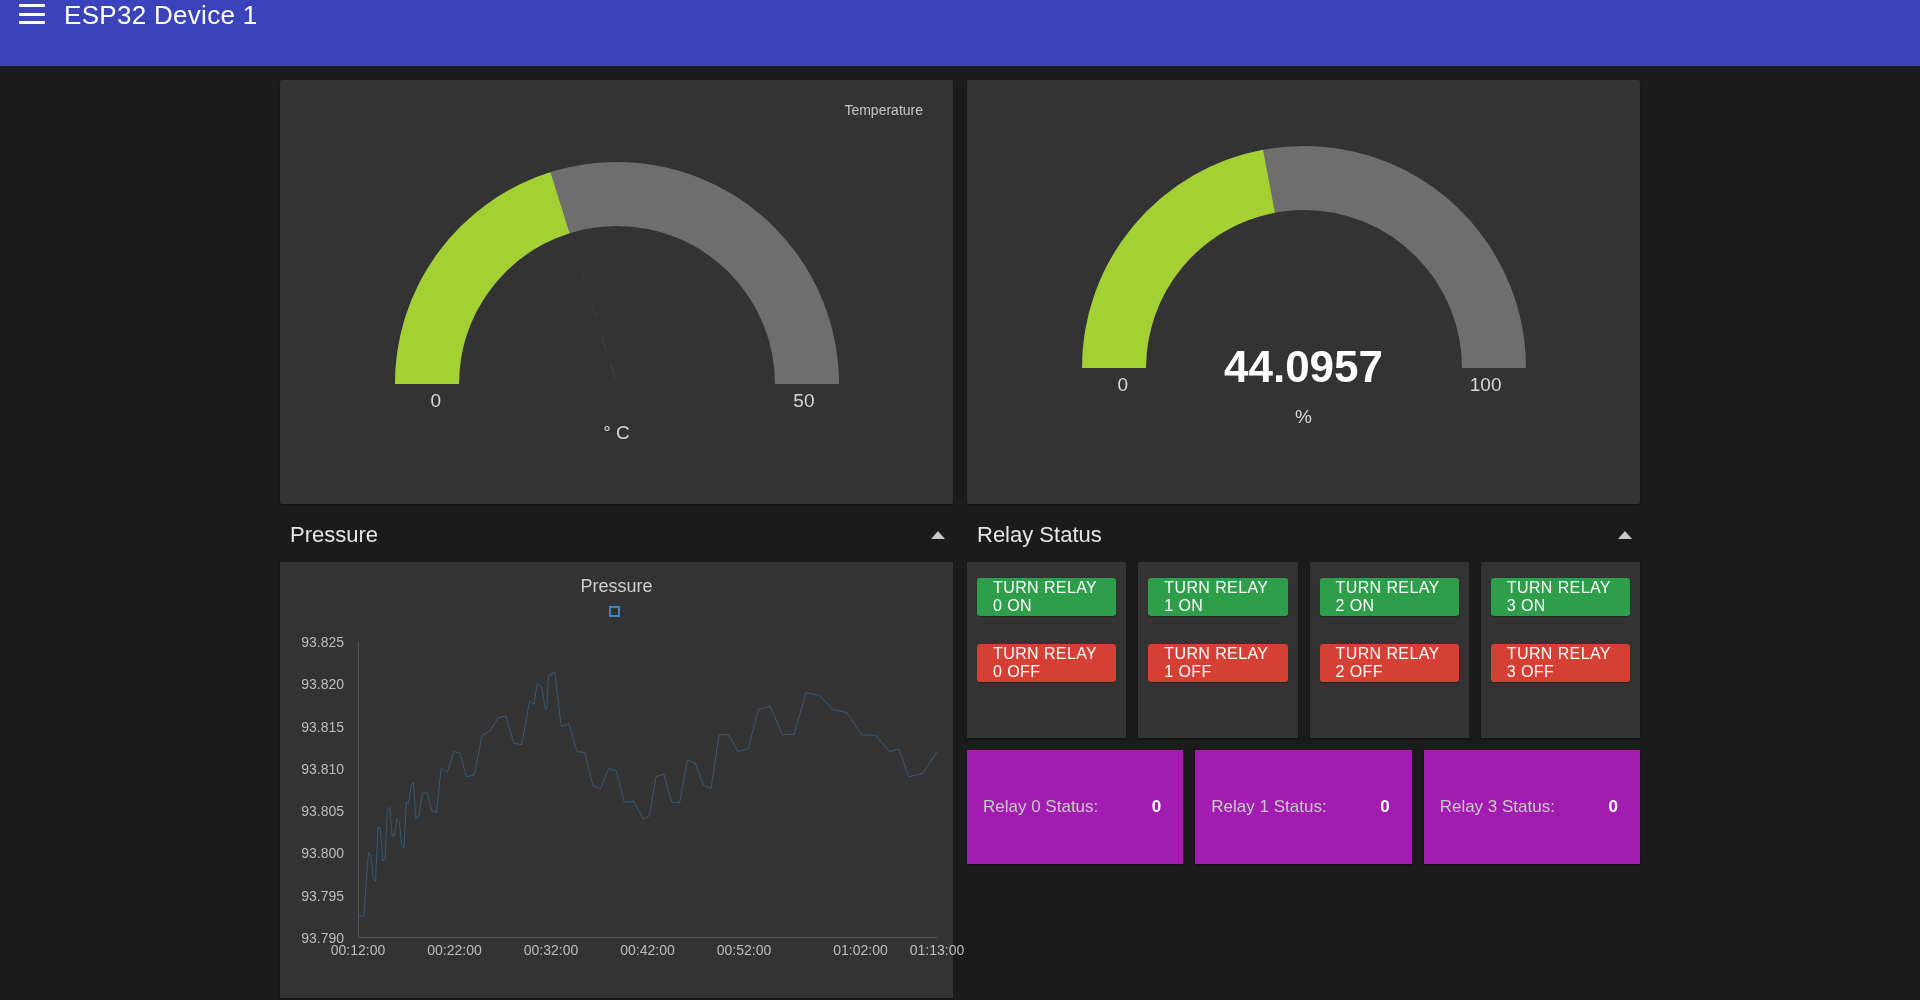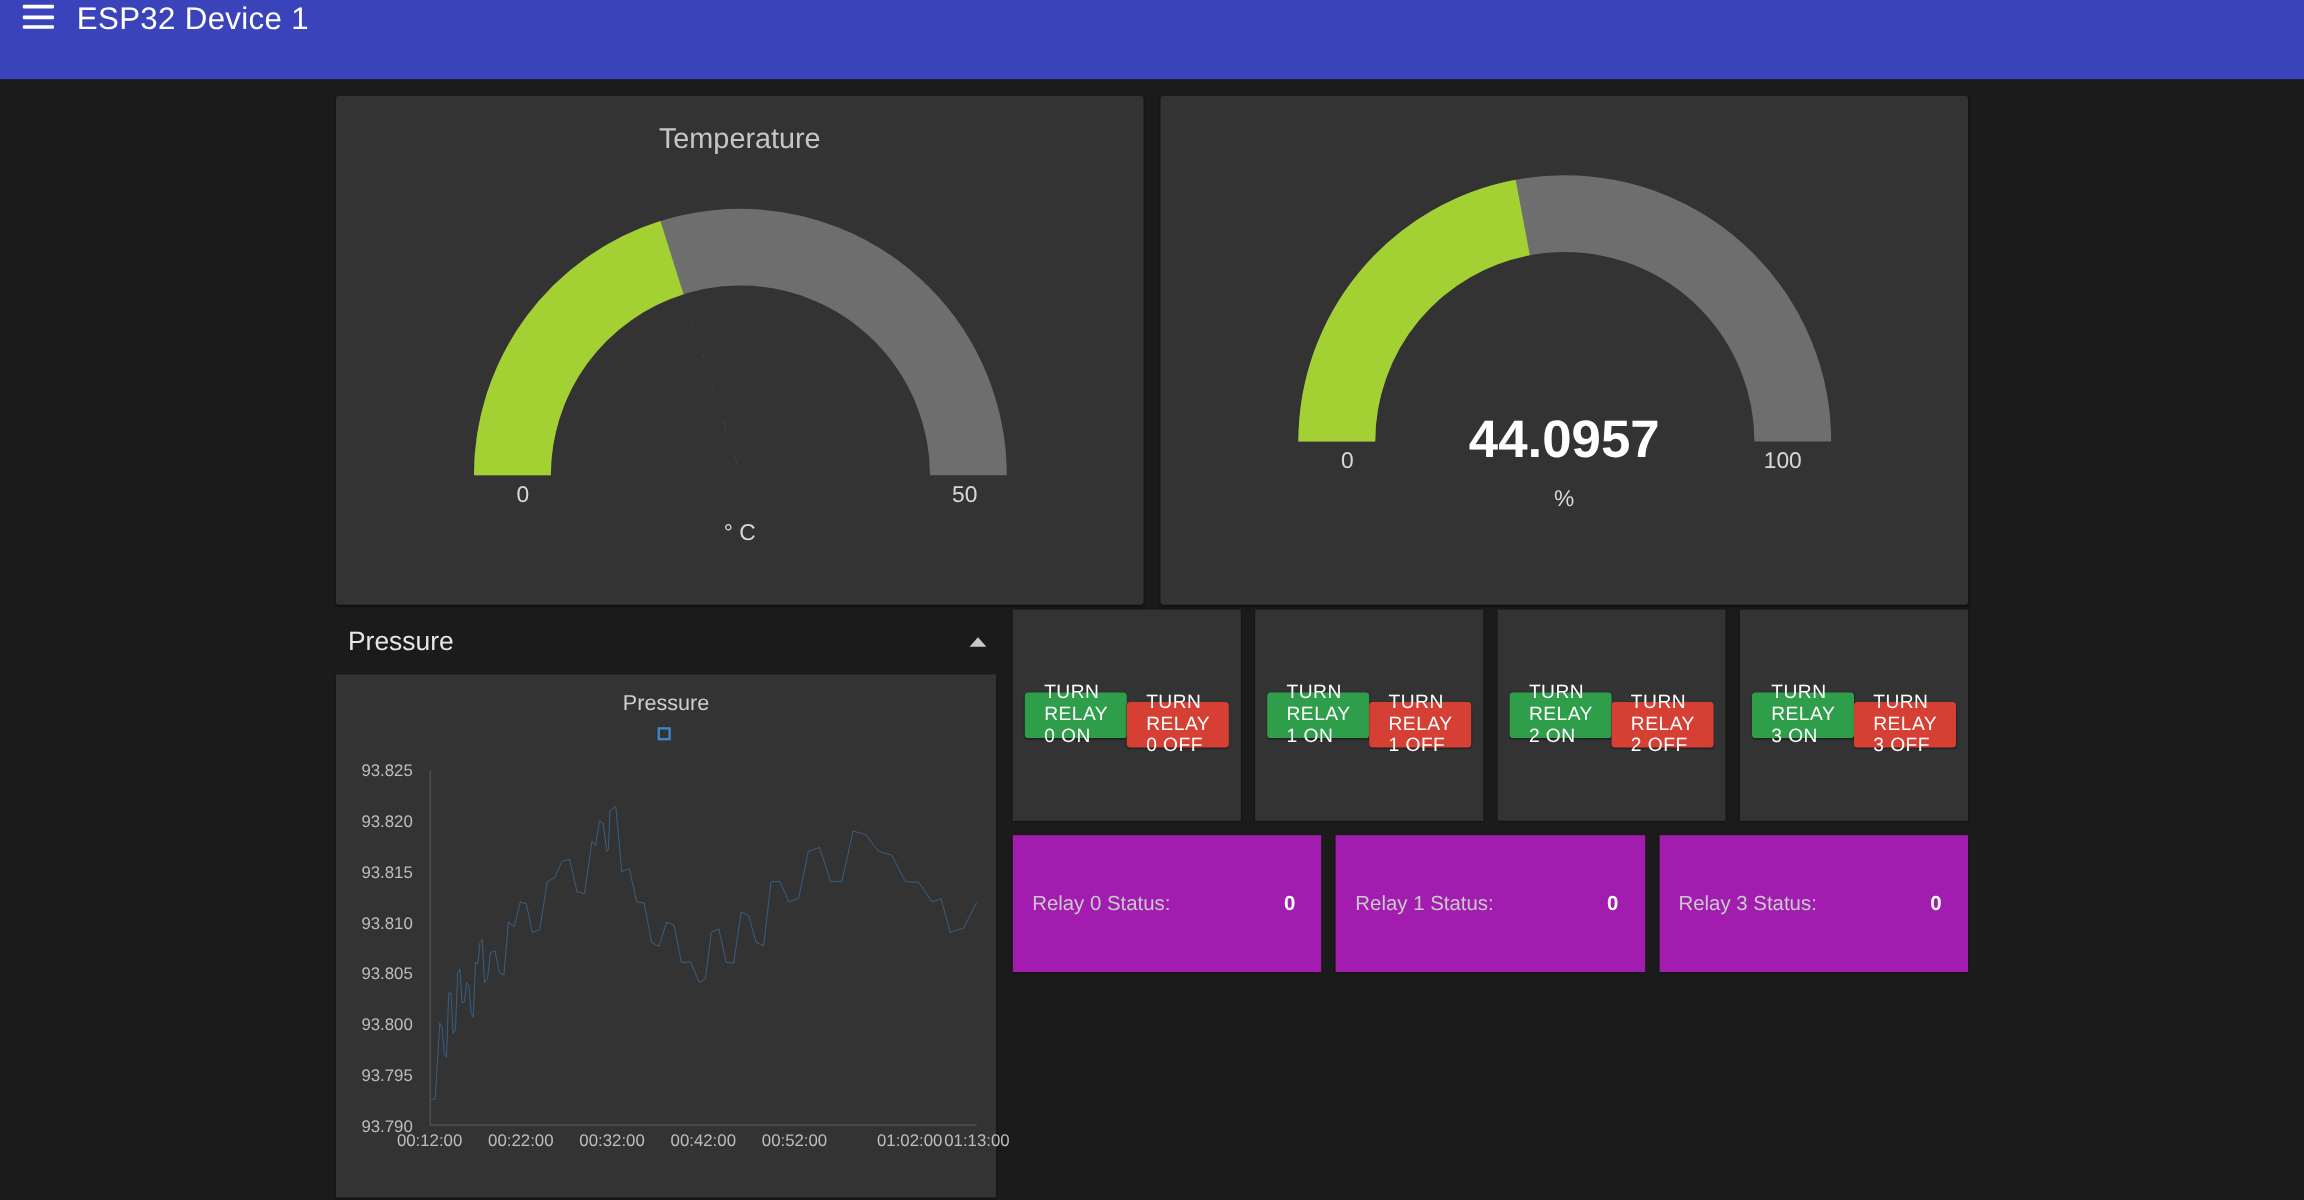--- a/index.html
+++ b/index.html
@@ -31,21 +31,21 @@
 
   .row { display: flex; gap: 14px; }
   .cell { flex: 1; }
 
   .panel-dark {
     background: #333;
     border-radius: 2px;
     box-shadow: 0 1px 2px rgba(0,0,0,.4);
   }
   .gauge-panel { height: 424px; padding: 22px 30px 30px; position: relative; }
-  .gauge-title { text-align: center; color: #c6c6c6; font-size: 24px; margin-bottom: 4px; }
+  .gauge-title { text-align: right; color: #c6c6c6; font-size: 14px; margin-bottom: 4px; }
 
   .gauge-wrap { position: relative; width: 480px; height: 260px; margin: 6px auto 0; }
   .gauge-wrap svg { position: absolute; inset: 0; width: 100%; height: 100%; overflow: visible; }
   .gauge-min, .gauge-max {
     position: absolute; bottom: -28px; font-size: 19px; color: #d8d8d8;
   }
   .gauge-min { left: 54px; }
   .gauge-max { right: 42px; }
   .gauge-value {
     position: absolute; left: 0; right: 0; bottom: -24px;
@@ -76,21 +76,21 @@
     border-left: 1px solid #555; border-bottom: 1px solid #555;
   }
   .plot-area svg { width: 100%; height: 100%; }
   .x-ticks { position: absolute; left: 78px; right: 16px; bottom: 22px; height: 34px; }
   .x-tick { position: absolute; top: 0; transform: translateX(-50%); color: #bdbdbd; font-size: 14px; }
 
   .relay-grid-wrap { display: flex; flex-direction: column; gap: 12px; }
   .relay-row { display: flex; gap: 12px; }
   .relay-cell {
     flex: 1; background: #333; height: 176px;
-    display: flex; flex-direction: row; align-items: center; padding: 16px 10px; gap: 0;
+    display: flex; flex-direction: column; align-items: center; padding: 16px 10px; gap: 12px;
     box-shadow: 0 1px 2px rgba(0,0,0,.4);
   }
   .btn {
     display: inline-flex; align-items: center; justify-content: center;
     height: 38px; padding: 0 16px; border-radius: 3px;
     font-size: 16px; color: #fff; cursor: pointer; user-select: none; letter-spacing: .4px;
     width: 100%; max-width: 170px;
     box-shadow: 0 1px 1px rgba(0,0,0,.3);
   }
   .btn-green { background: #2e9e4b; }
@@ -174,20 +174,24 @@
             <div class="x-tick" style="left: 33.3333%;">00:32:00</div>
             <div class="x-tick" style="left: 50%;">00:42:00</div>
             <div class="x-tick" style="left: 66.6667%;">00:52:00</div>
             <div class="x-tick" style="left: 83.3333%; margin-left: 20px;">01:02:00</div>
             <div class="x-tick" style="left: 100%;">01:13:00</div>
           </div>
       </div>
     </div>
 
     <div class="cell">
+      <div class="section-head">
+        <span>Relay Status</span>
+        <span class="caret-up"></span>
+      </div>
       <div class="relay-grid-wrap">
         <div class="relay-row" id="relay-btn-row">
             <div class="relay-cell">
               <div class="btn btn-green">TURN RELAY 0 ON</div>
               <div class="btn btn-red">TURN RELAY 0 OFF</div>
             </div>
             <div class="relay-cell">
               <div class="btn btn-green">TURN RELAY 1 ON</div>
               <div class="btn btn-red">TURN RELAY 1 OFF</div>
             </div>

